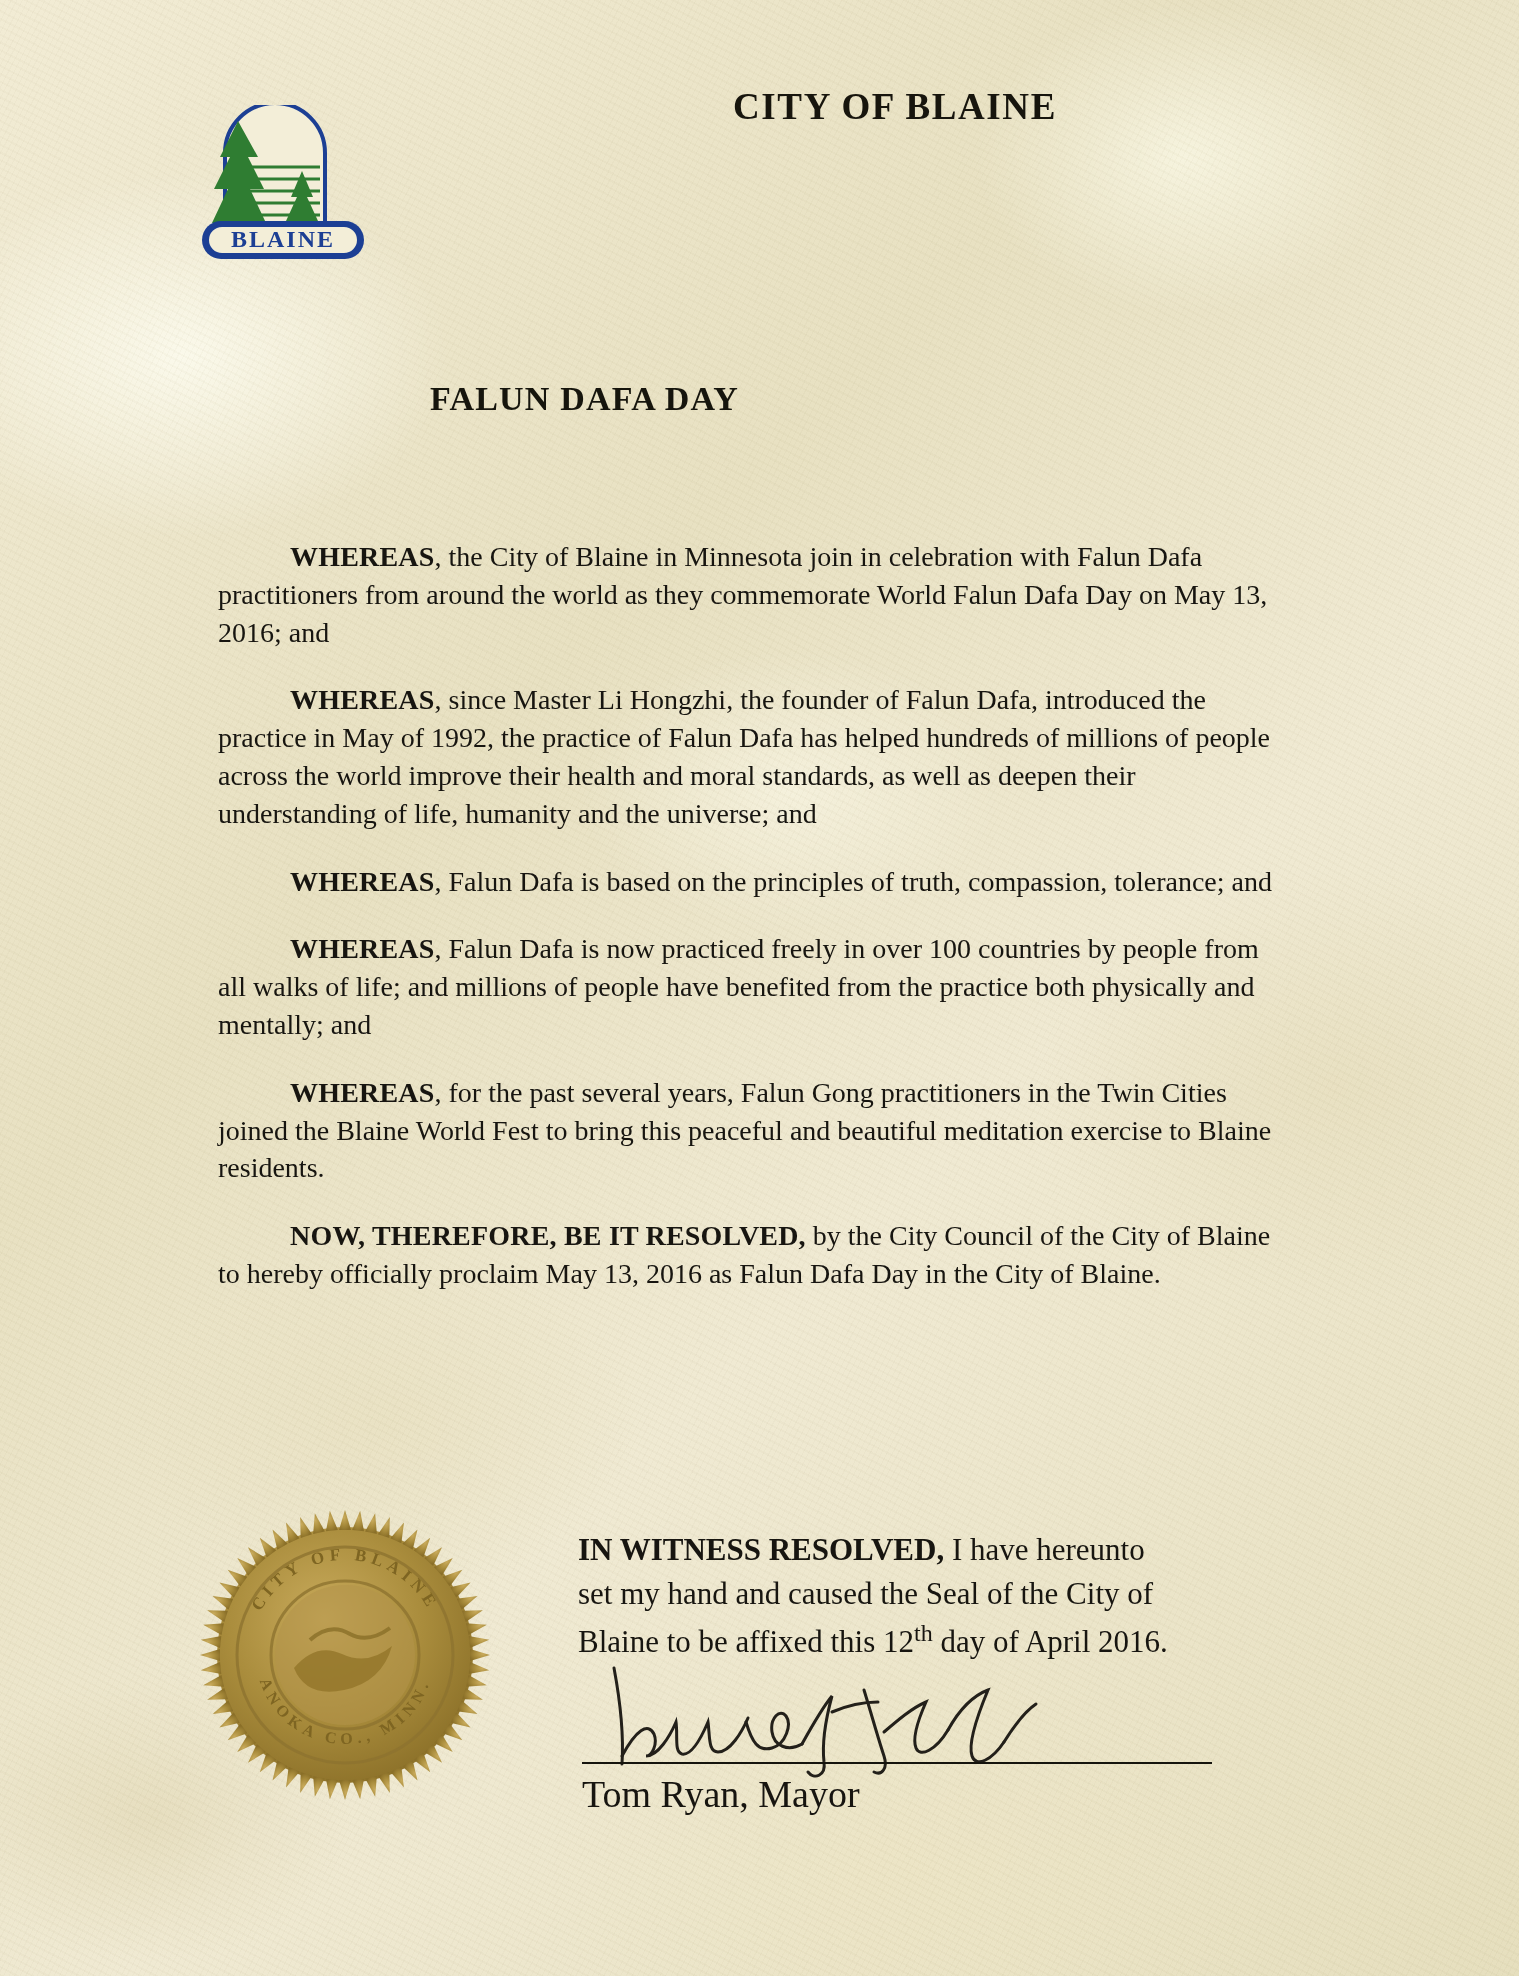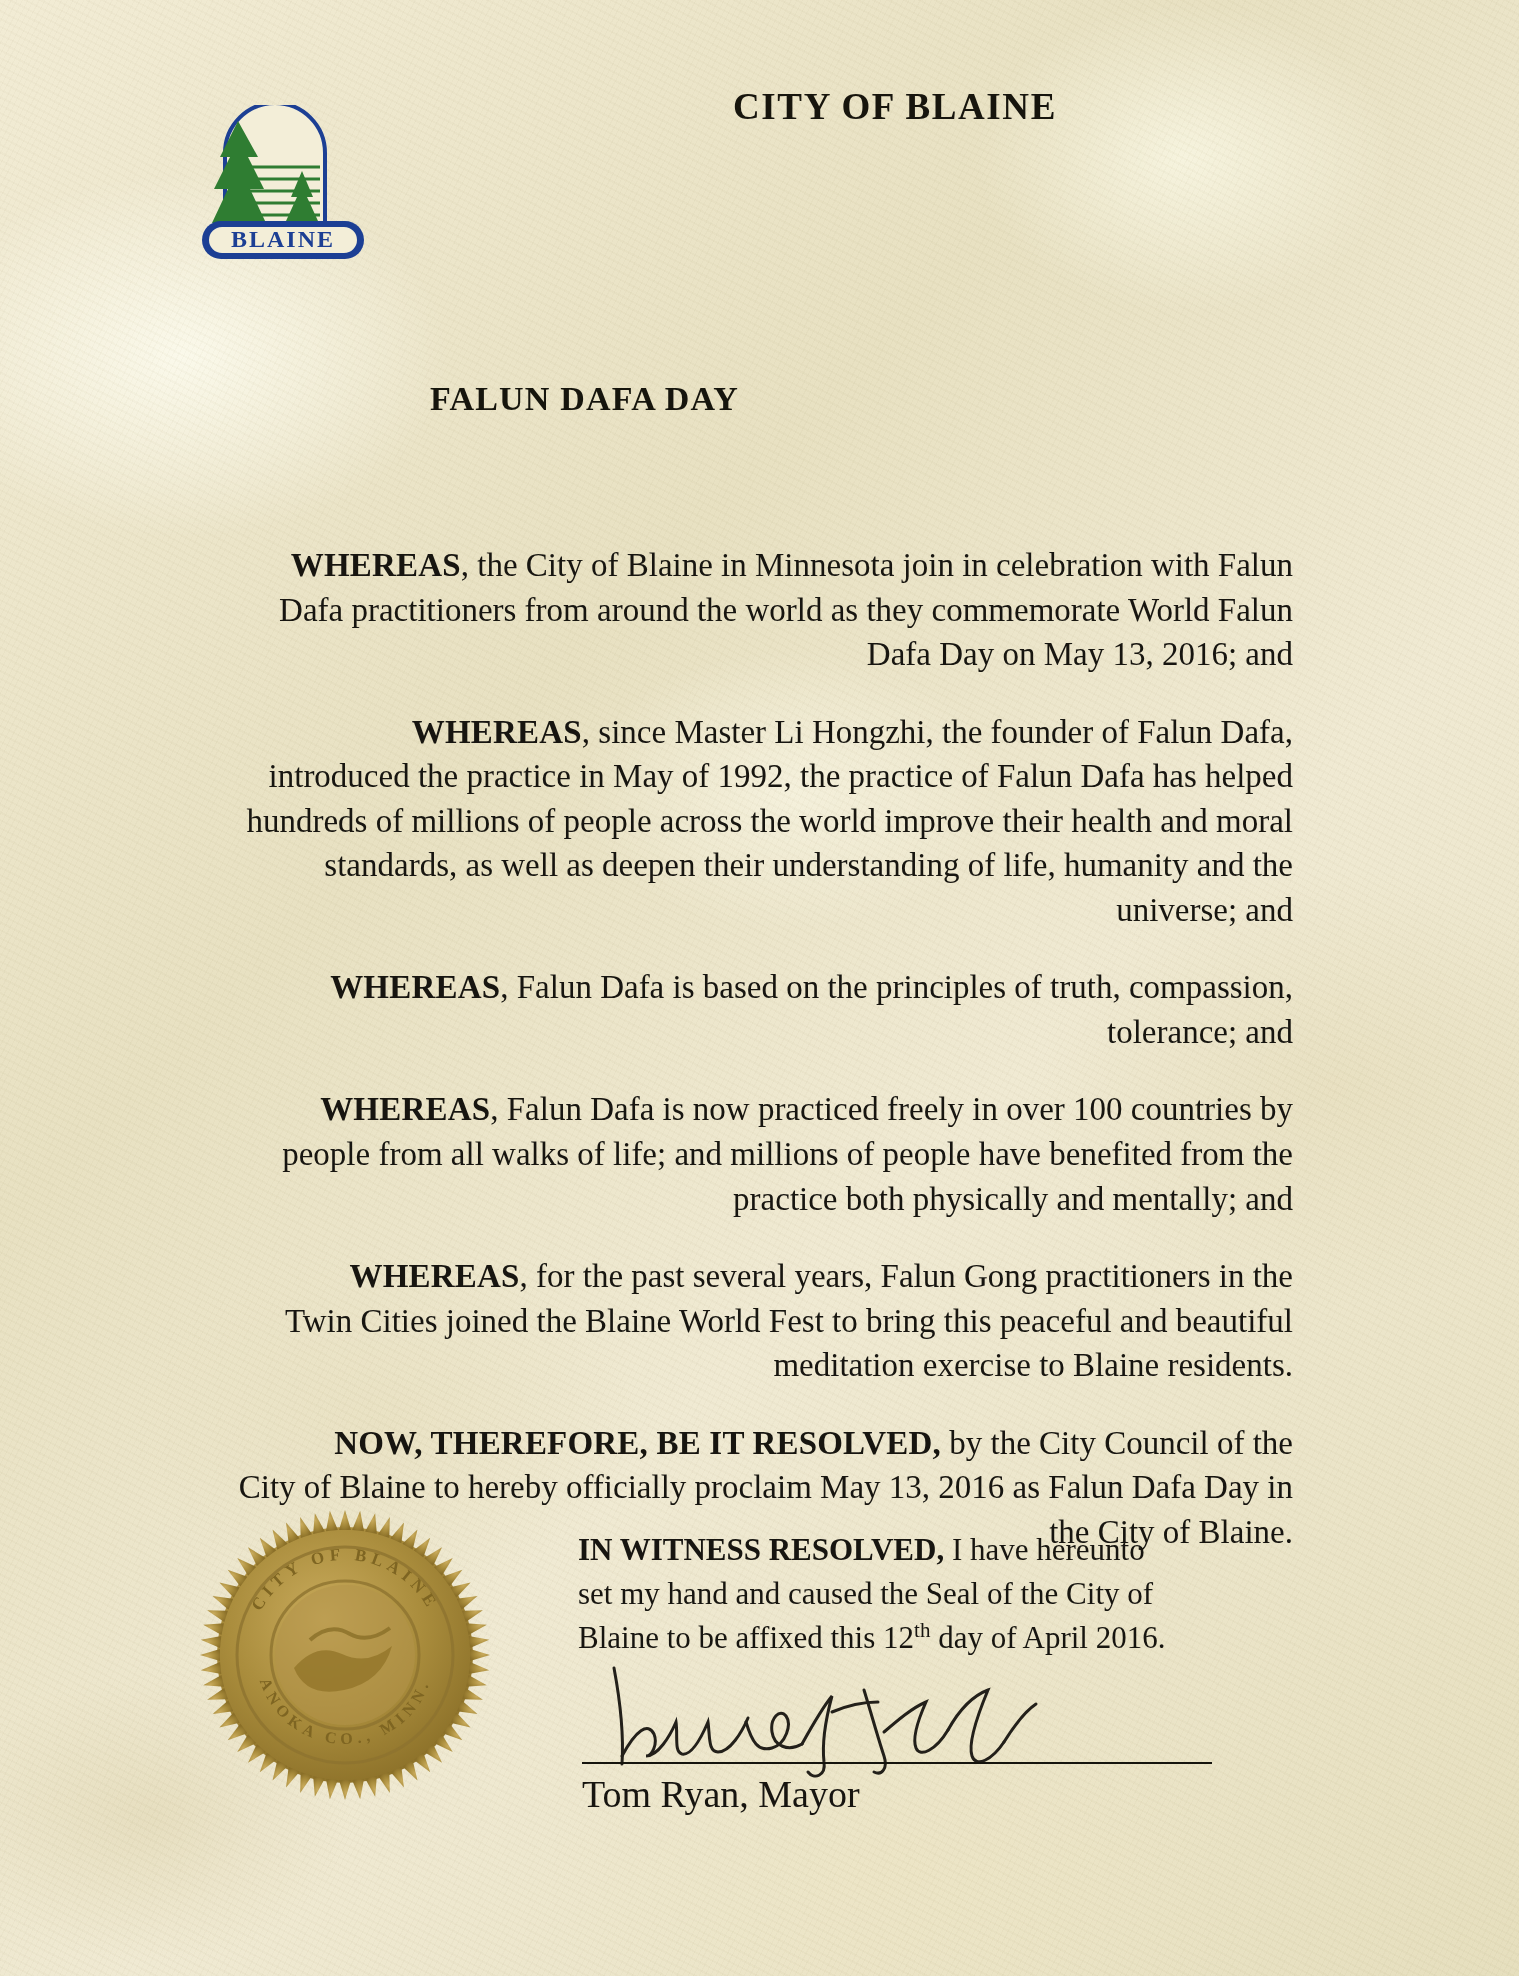--- a/index.html
+++ b/index.html
@@ -91,25 +91,25 @@
   }
 
   
   .body-text {
     position: absolute;
     left: 218px;
     top: 510px;
     width: 1075px;
   }
   .para {
-    font-size: 33px;
+    font-size: 28px;
     line-height: 1.35;
     text-indent: 72px;
     margin-bottom: 30px;
-    text-align: right;
+    text-align: left;
     color: #171510;
   }
   .para b { font-weight: bold; letter-spacing: 0.2px; }
 
   
   .seal {
     position: absolute;
     left: 190px;
     top: 1500px;
     width: 310px;
@@ -118,21 +118,21 @@
   .witness {
     position: absolute;
     left: 578px;
     top: 1528px;
     width: 720px;
     font-size: 31px;
     line-height: 1.42;
     color: #171510;
   }
   .witness b { font-weight: bold; }
-  .witness sup { font-size: 21px; vertical-align: super; }
+  .witness sup { font-size: 24px; vertical-align: super; }
 
   .sigline {
     position: absolute;
     left: 582px;
     top: 1762px;
     width: 630px;
     border-bottom: 2px solid #15140d;
   }
   .signature {
     position: absolute;

